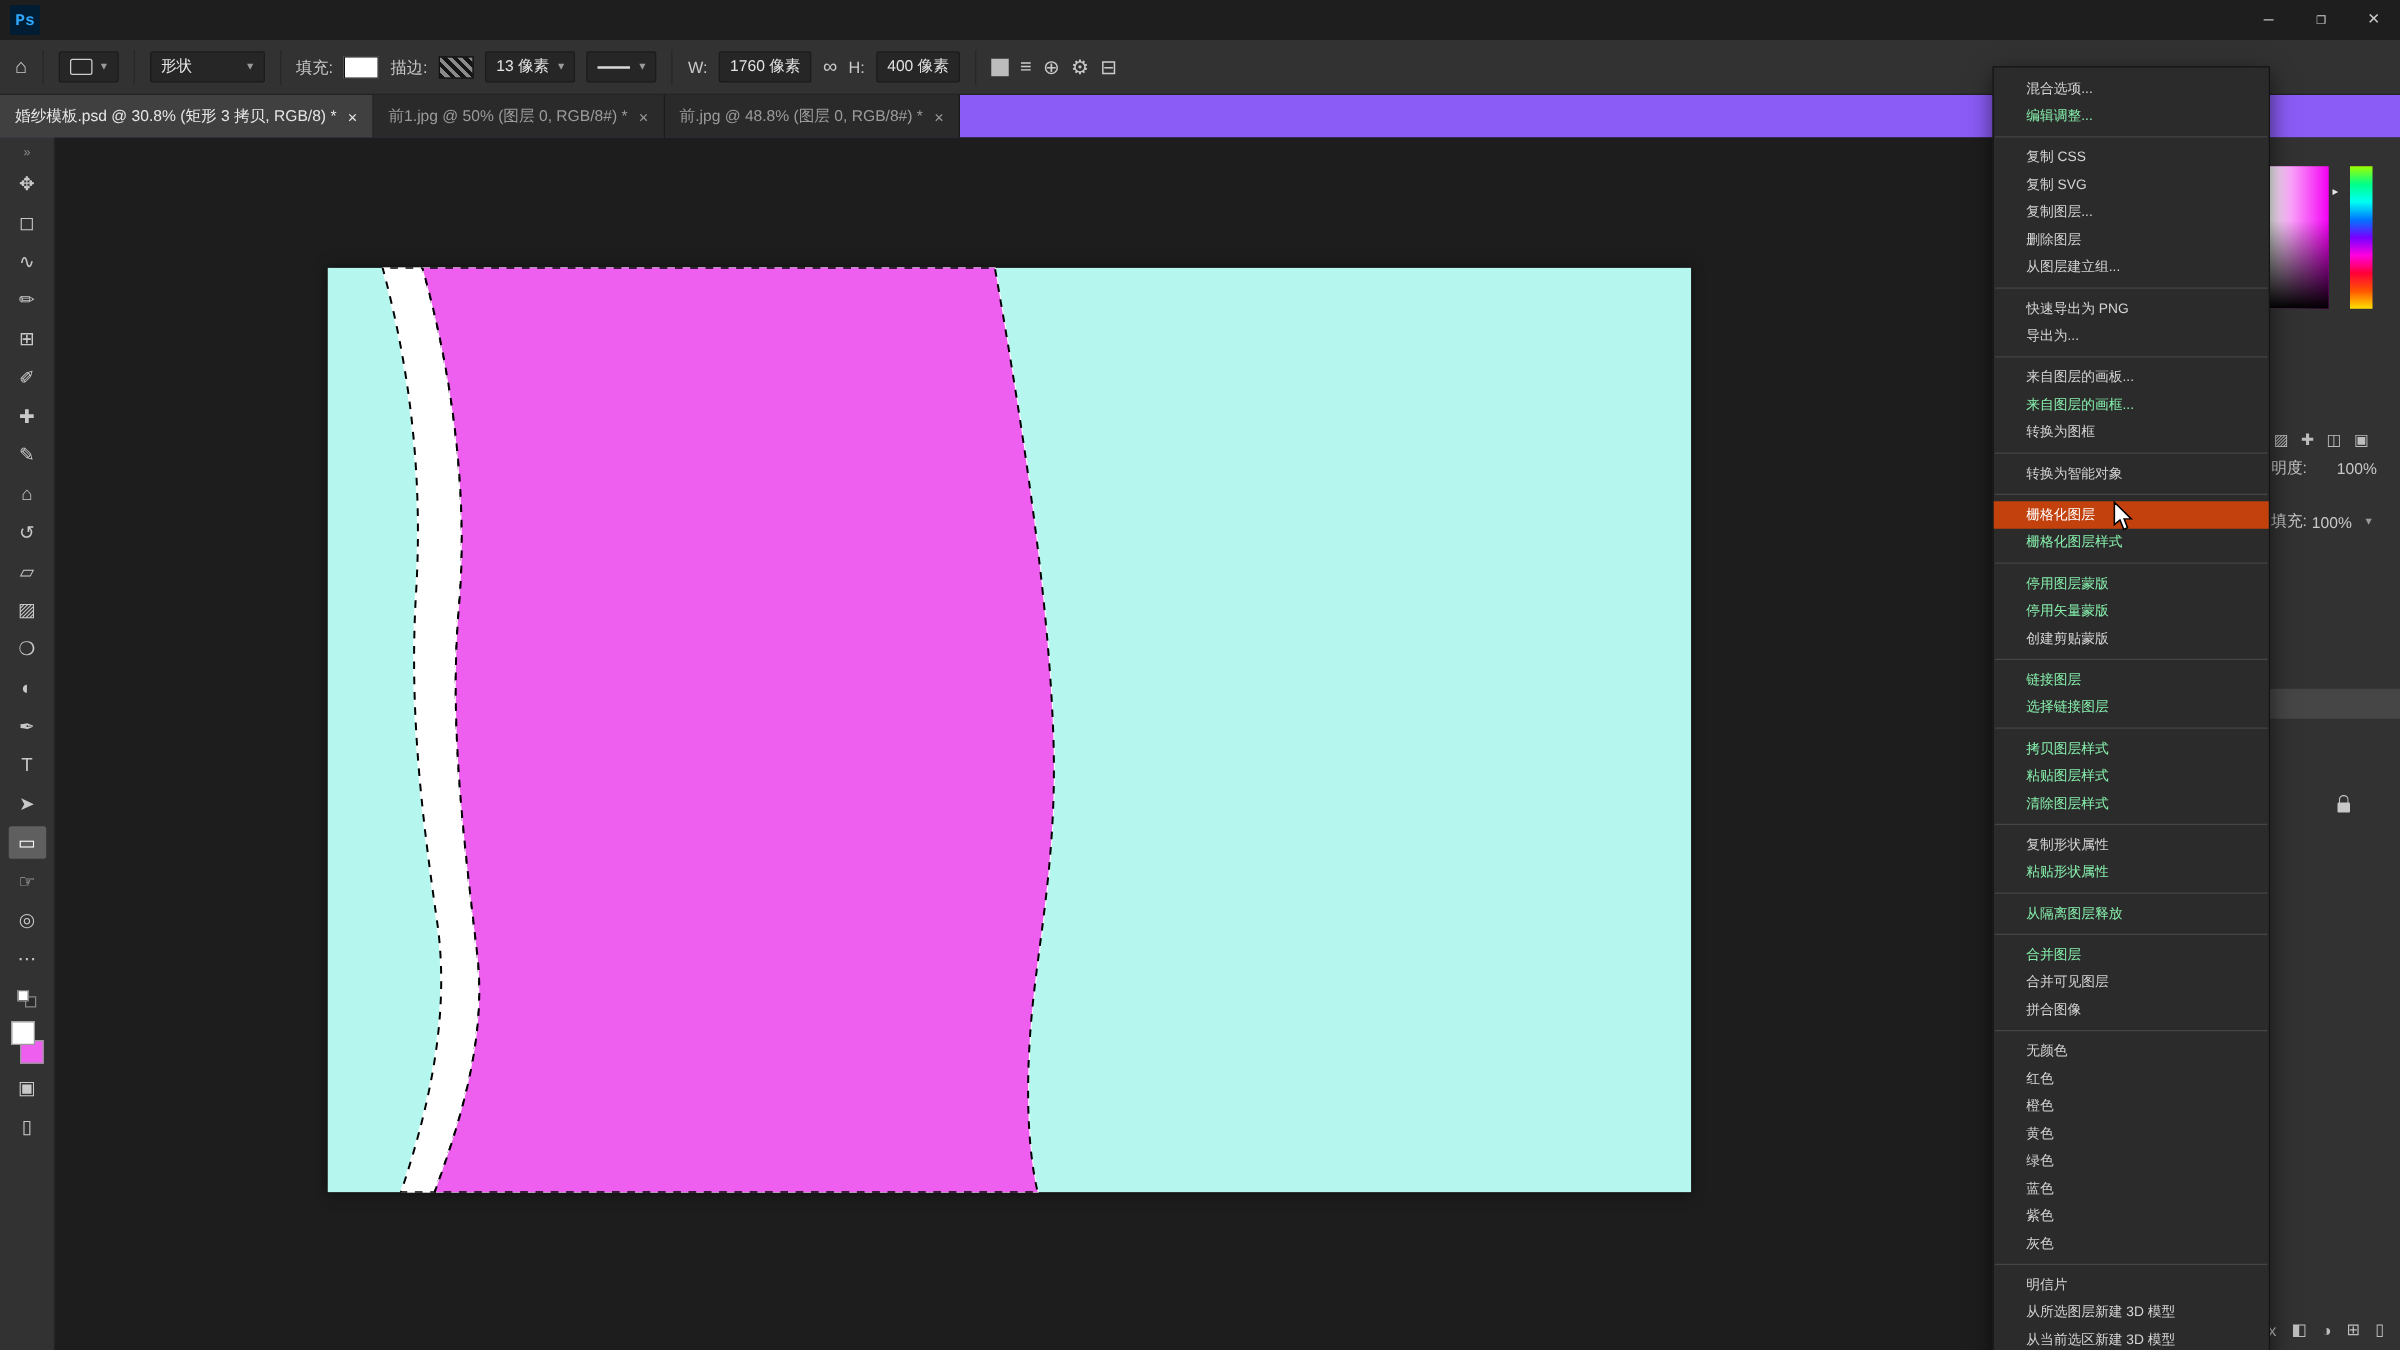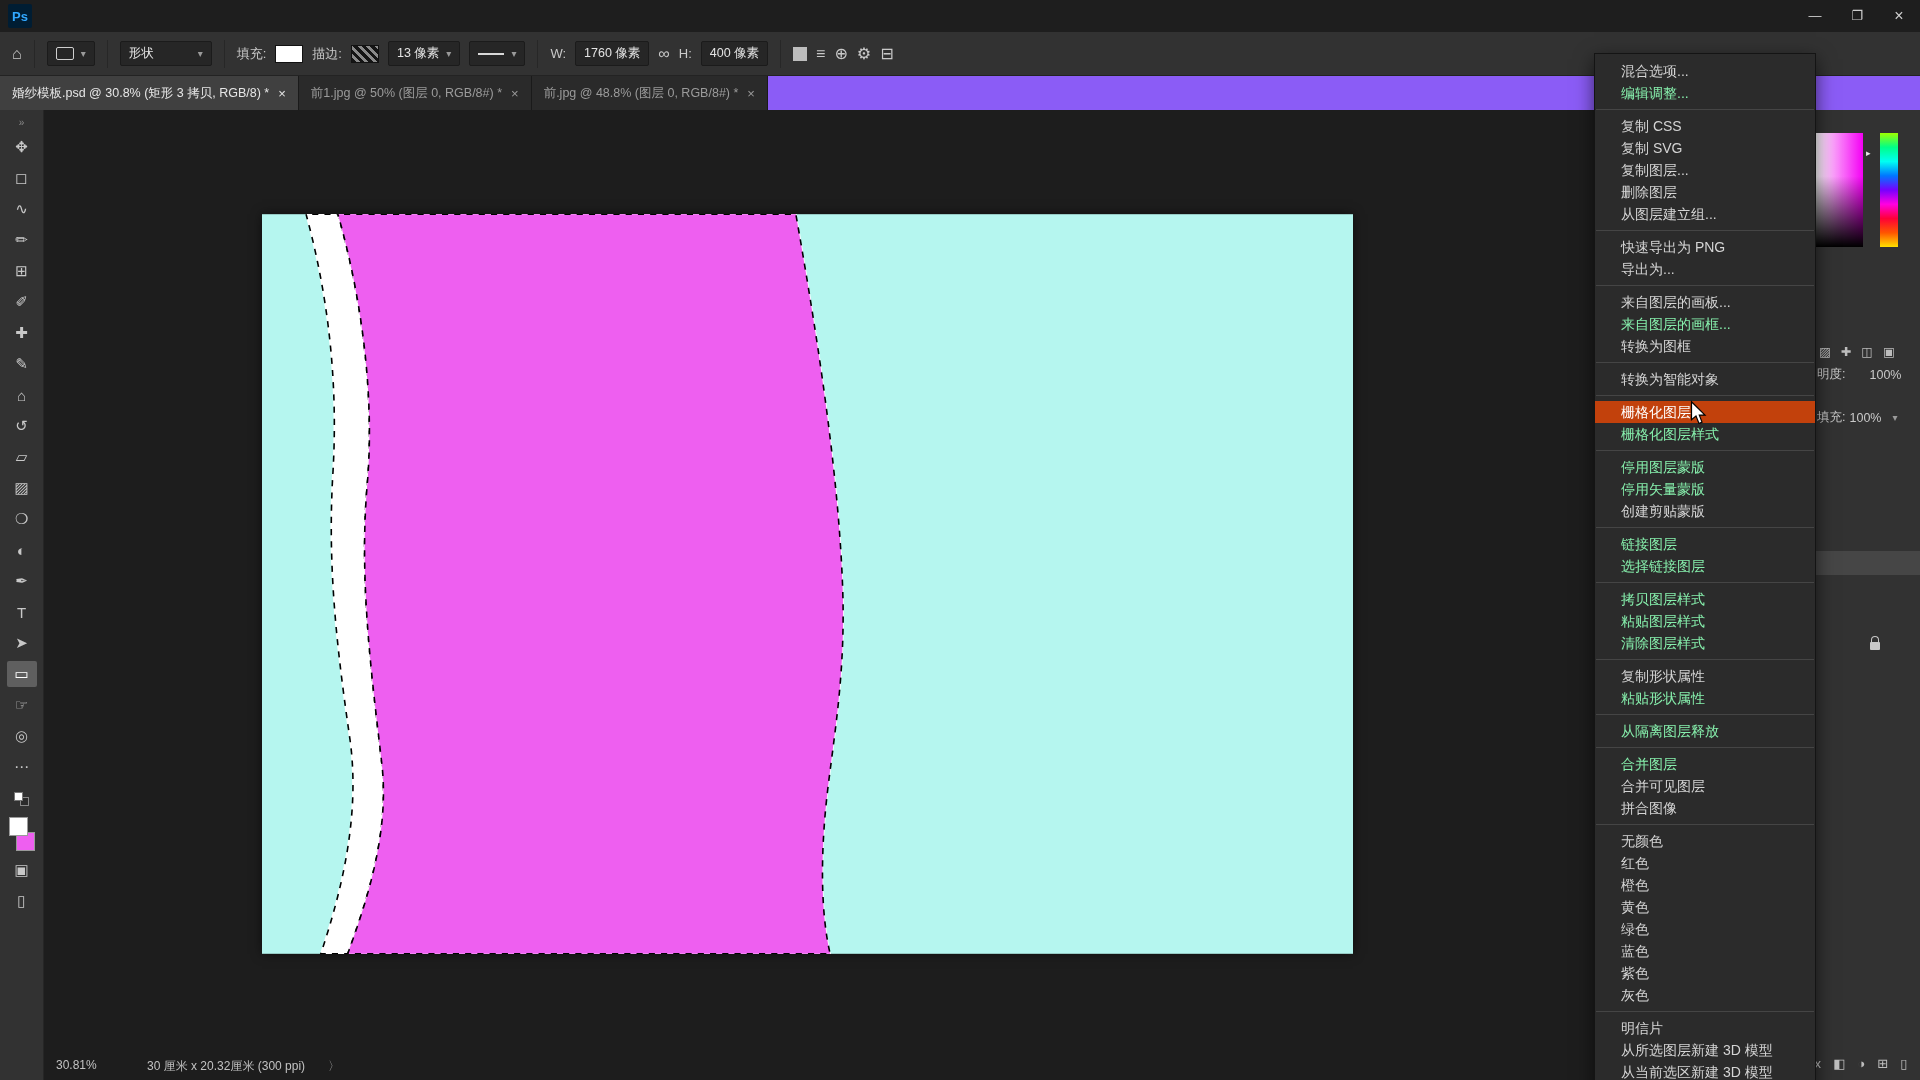--- a/index.html
+++ b/index.html
@@ -1,21 +1,21 @@
 <!DOCTYPE html>
 <html><head>
 <meta charset="utf-8">
 <style>
   html,body{margin:0;padding:0;width:1920px;height:1080px;overflow:hidden;background:#1d1d1d;
     font-family:"Liberation Sans","DejaVu Sans",sans-serif;-webkit-font-smoothing:antialiased;}
   #app{position:relative;width:1920px;height:1080px;}
 
   
   #titlebar{position:absolute;left:0;top:0;width:100%;height:32px;background:#1e1e1e;
-    display:flex;align-items:center;border-bottom:7px solid #a21caf;}
+    display:flex;align-items:center;border-bottom:7px solid #a21caf;font-family:Liberation Mono, monospace;}
   .pslogo{width:24px;height:24px;margin:0 10px 0 8px;background:#001d33;color:#31a8ff;
     font-size:13px;font-weight:bold;display:flex;align-items:center;justify-content:center;border-radius:2px;}
   #menus{display:flex;align-items:center;height:100%;}
   .mi{position:relative;padding:0 11px;font-size:14px;color:#d6d6d6;line-height:32px;cursor:default;}
   .mi3d{background:linear-gradient(#ef7824,#ef7824) 0 2px / 46px 12px no-repeat;}
   #winctl{margin-left:auto;display:flex;align-items:center;height:100%;}
   .wc{width:42px;text-align:center;color:#cfcfcf;font-size:13px;line-height:32px;}
   .wc-close{font-size:16px;}
 
   
@@ -82,21 +82,21 @@
   .rp-selected{position:absolute;left:0;top:441px;width:140px;height:24px;background:#464646;}
   .rp-lockicon{position:absolute;left:89px;top:532px;width:10px;height:8px;background:#c8c8c8;border-radius:1px;}
   .rp-lockicon::before{content:"";position:absolute;left:1px;top:-6px;width:6px;height:6px;
     border:1.5px solid #c8c8c8;border-bottom:none;border-radius:4px 4px 0 0;}
   .rp-footer{position:absolute;left:30px;top:946px;display:flex;gap:12px;align-items:center;}
   .rp-footer .rp-ico{font-size:13px;}
 
   
   #ctx{position:absolute;left:1594px;top:53px;width:222px;background:#2b2b2b;border:1px solid #141414;
     box-shadow:0 6px 18px rgba(0,0,0,.6);padding:6px 0;z-index:50;box-sizing:border-box;}
-  .ctx-item{height:22px;line-height:22px;padding-left:26px;padding-right:8px;font-size:14px;
+  .ctx-item{height:22px;line-height:22px;padding-left:26px;padding-right:8px;font-size:11px;
     color:#d4d4d4;white-space:nowrap;cursor:default;}
   .ctx-item.dis{color:#86efac;}
   .ctx-item.hl{color:#ffffff;}
   .ctx-sep{height:1px;background:#454545;margin:5px 1px;}
 
   #cursor{position:absolute;left:1690px;top:400px;z-index:60;}
 </style>
 </head>
 <body>
 
@@ -210,25 +210,20 @@
     <rect x="0" y="0" width="891" height="604" fill="#b5f6ef"></rect>
     <path id="wp" fill="#ffffff" d="M36,0 L62,0 C82,70 92,150 86,220 C79,300 90,380 98,450 C104,505 86,560 70,604 L48,604 C66,550 80,490 72,430 C62,360 53,290 58,210 C62,140 55,70 36,0 Z"></path>
     <path id="mp" fill="#ee5ff0" d="M62,0 L436,0 C450,80 470,200 474,300 C477,370 468,420 462,470 C456,520 456,570 464,604 L70,604 C86,560 104,505 98,450 C90,380 79,300 86,220 C92,150 82,70 62,0 Z"></path>
     <path fill="none" stroke="#ff4d79" stroke-width="1.6" d="M422,0 C436,80 456,200 460,300 C463,370 454,420 448,470 C442,520 442,570 450,604"></path>
     <use href="#wp" fill="none" stroke="#ffffff" stroke-width="1.3" stroke-dasharray="5 5"></use>
     <use href="#wp" fill="none" stroke="#000000" stroke-width="1.3" stroke-dasharray="5 5" stroke-dashoffset="5"></use>
     <use href="#mp" fill="none" stroke="#ffffff" stroke-width="1.3" stroke-dasharray="5 5"></use>
     <use href="#mp" fill="none" stroke="#000000" stroke-width="1.3" stroke-dasharray="5 5" stroke-dashoffset="5"></use>
   </svg>
 
-  <div id="statusbar">
-    <span class="zoom">30.81%</span>
-    <span class="doc">30 厘米 x 20.32厘米 (300 ppi)</span>
-    <span class="chev">〉</span>
-  </div>
 
   <div id="rpanel">
     <div class="rp-grad"></div>
     <div class="rp-mark">▸</div>
     <div class="rp-hue"></div>
     <div class="rp-locks" id="lockrow">
         <span class="rp-ico">▨</span>
         <span class="rp-ico">✚</span>
         <span class="rp-ico">◫</span>
         <span class="rp-ico">▣</span>

